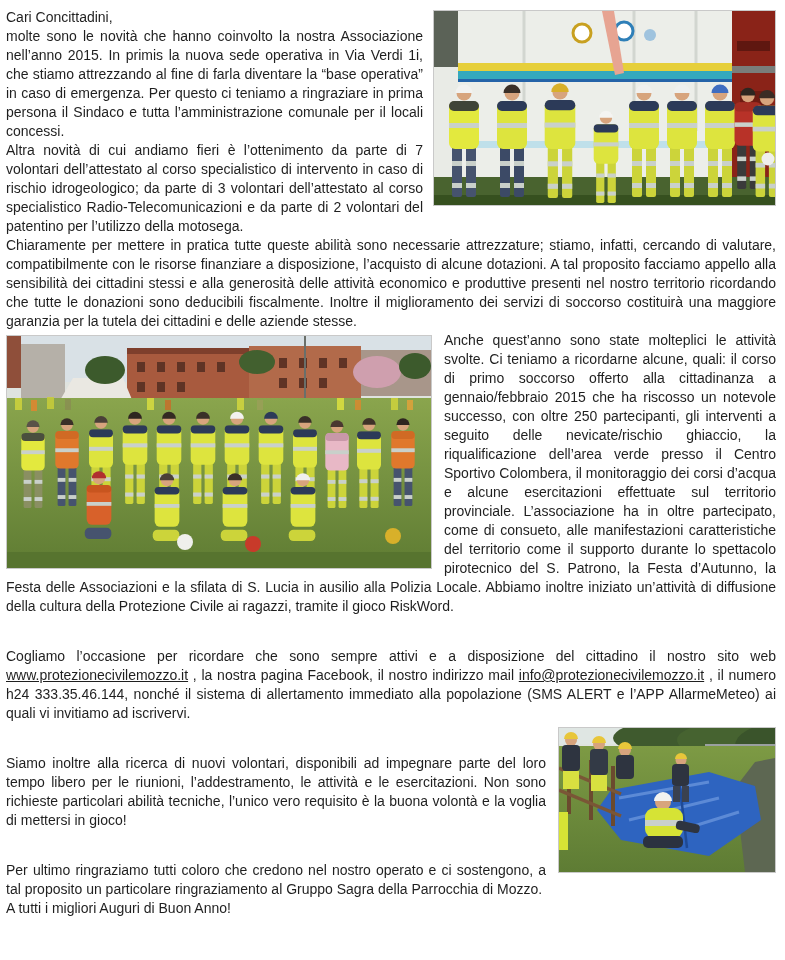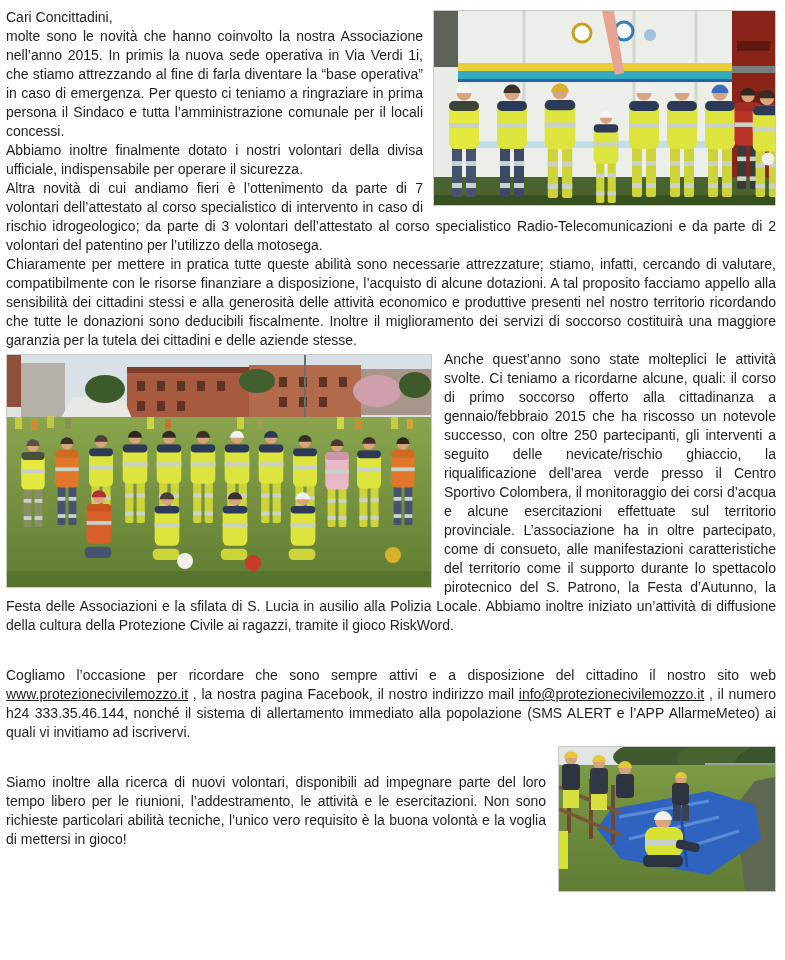--- a/index.html
+++ b/index.html
@@ -92,21 +92,20 @@
     <use href="#pv" transform="translate(248,186)" style="--helm:#eef0ee"></use>
     <use href="#pv" transform="translate(286,186)" style="--helm:#3f6dc0"></use>
     <use href="#pv" transform="translate(314,178) scale(0.9)" style="--suit:#b83228;--shoulder:#a32c22;--leg:#3a3a3a;--helm:#2e2620"></use>
     <use href="#pv" transform="translate(333,186) scale(0.95)" style="--helm:#3a2c24"></use>
     <circle cx="334" cy="148" r="6.5" fill="#efefec"></circle>
     <use href="#pv" transform="translate(172,192) scale(0.82)" style="--helm:#f4f4f2"></use>
   </svg>
 
   <p class="salutation">Cari Concittadini,</p>
   <p>molte sono le novità che hanno coinvolto la nostra Associazione nell’anno 2015. In primis la nuova sede operativa in Via Verdi 1i, che stiamo attrezzando al fine di farla diventare la “base operativa” in caso di emergenza. Per questo ci teniamo a ringraziare in prima persona il Sindaco e tutta l’amministrazione comunale per il locali concessi.</p>
-  <p>Abbiamo inoltre finalmente dotato i nostri volontari della divisa ufficiale, indispensabile per operare il sicurezza.</p>
   <p>Altra novità di cui andiamo fieri è l’ottenimento da parte di 7 volontari dell’attestato al corso specialistico di intervento in caso di rischio idrogeologico; da parte di 3 volontari dell’attestato al corso specialistico Radio-Telecomunicazioni e da parte di 2 volontari del patentino per l’utilizzo della motosega.</p>
   <p>Chiaramente per mettere in pratica tutte queste abilità sono necessarie attrezzature; stiamo, infatti, cercando di valutare, compatibilmente con le risorse finanziare a disposizione, l’acquisto di alcune dotazioni. A tal proposito facciamo appello alla sensibilità dei cittadini stessi e alla generosità delle attività economico e produttive presenti nel nostro territorio ricordando che tutte le donazioni sono deducibili fiscalmente. Inoltre il miglioramento dei servizi di soccorso costituirà una maggiore garanzia per la tutela dei cittadini e delle aziende stesse.</p>
 
   <svg class="photo ph2" viewBox="0 0 424 232" role="img" aria-label="Foto di gruppo dei volontari durante un’esercitazione sul prato">
     <defs>
       <linearGradient id="grass2" x1="0" y1="0" x2="0" y2="1">
         <stop offset="0" stop-color="#8aa54d"></stop>
         <stop offset="1" stop-color="#5f7c33"></stop>
       </linearGradient>
     </defs>
@@ -243,14 +242,16 @@
     <path d="M95,73 a9,9 0 0 1 18,0 z" fill="#f2f2f0"></path>
     <rect x="86" y="80" width="38" height="30" rx="9" fill="#d6e335"></rect>
     <rect x="86" y="92" width="38" height="6" fill="#c9d0ca"></rect>
     <rect x="118" y="92" width="24" height="9" rx="4" fill="#2e3440" transform="rotate(12 118 92)"></rect>
     <rect x="84" y="108" width="40" height="12" rx="5" fill="#2b3240"></rect>
 
     <rect x="0" y="84" width="9" height="38" fill="#d6e335"></rect>
   </svg>
 
   <p class="gap">Siamo inoltre alla ricerca di nuovi volontari, disponibili ad impegnare parte del loro tempo libero per le riunioni, l’addestramento, le attività e le esercitazioni. Non sono richieste particolari abilità tecniche, l’unico vero requisito è la buona volontà e la voglia di mettersi in gioco!</p>
+  <p class="gap">Per ultimo ringraziamo tutti coloro che credono nel nostro operato e ci sostengono, a tal proposito un particolare ringraziamento al Gruppo Sagra della Parrocchia di Mozzo.</p>
+  <p>A tutti i migliori Auguri di Buon Anno!</p>
 
 </div>
 
 </body></html>

